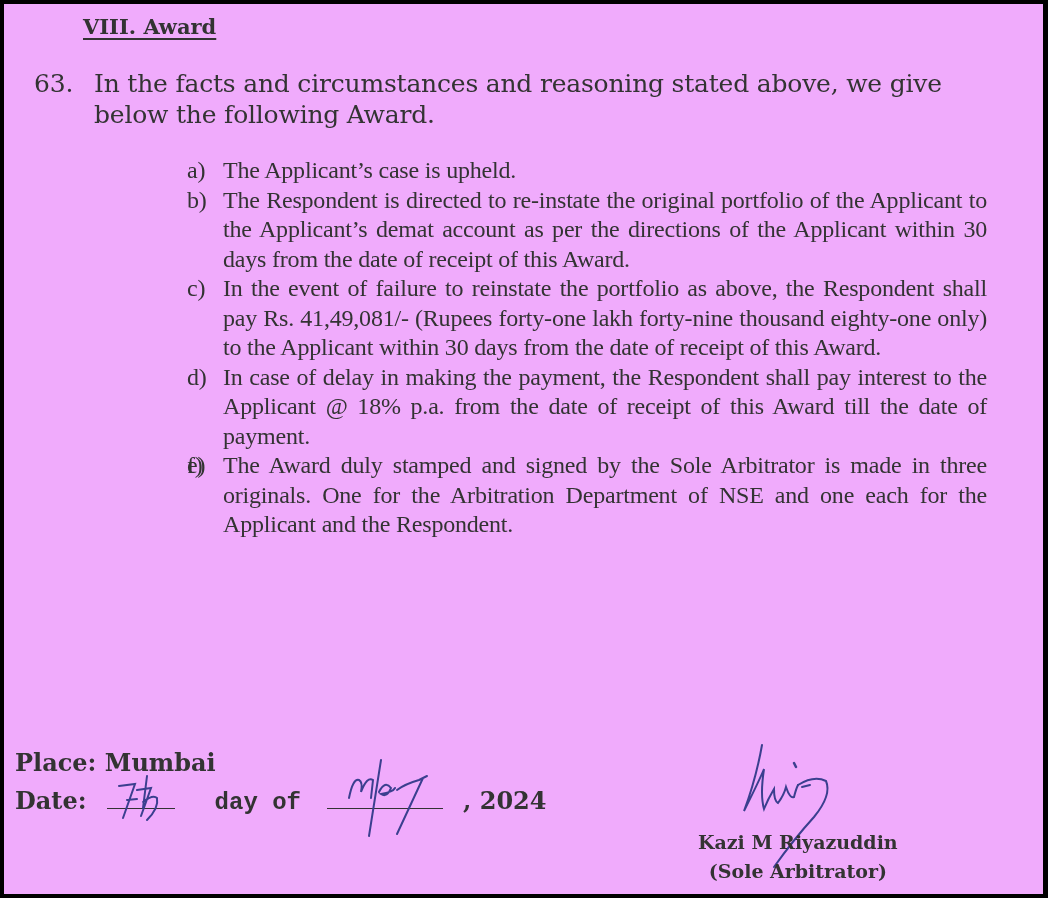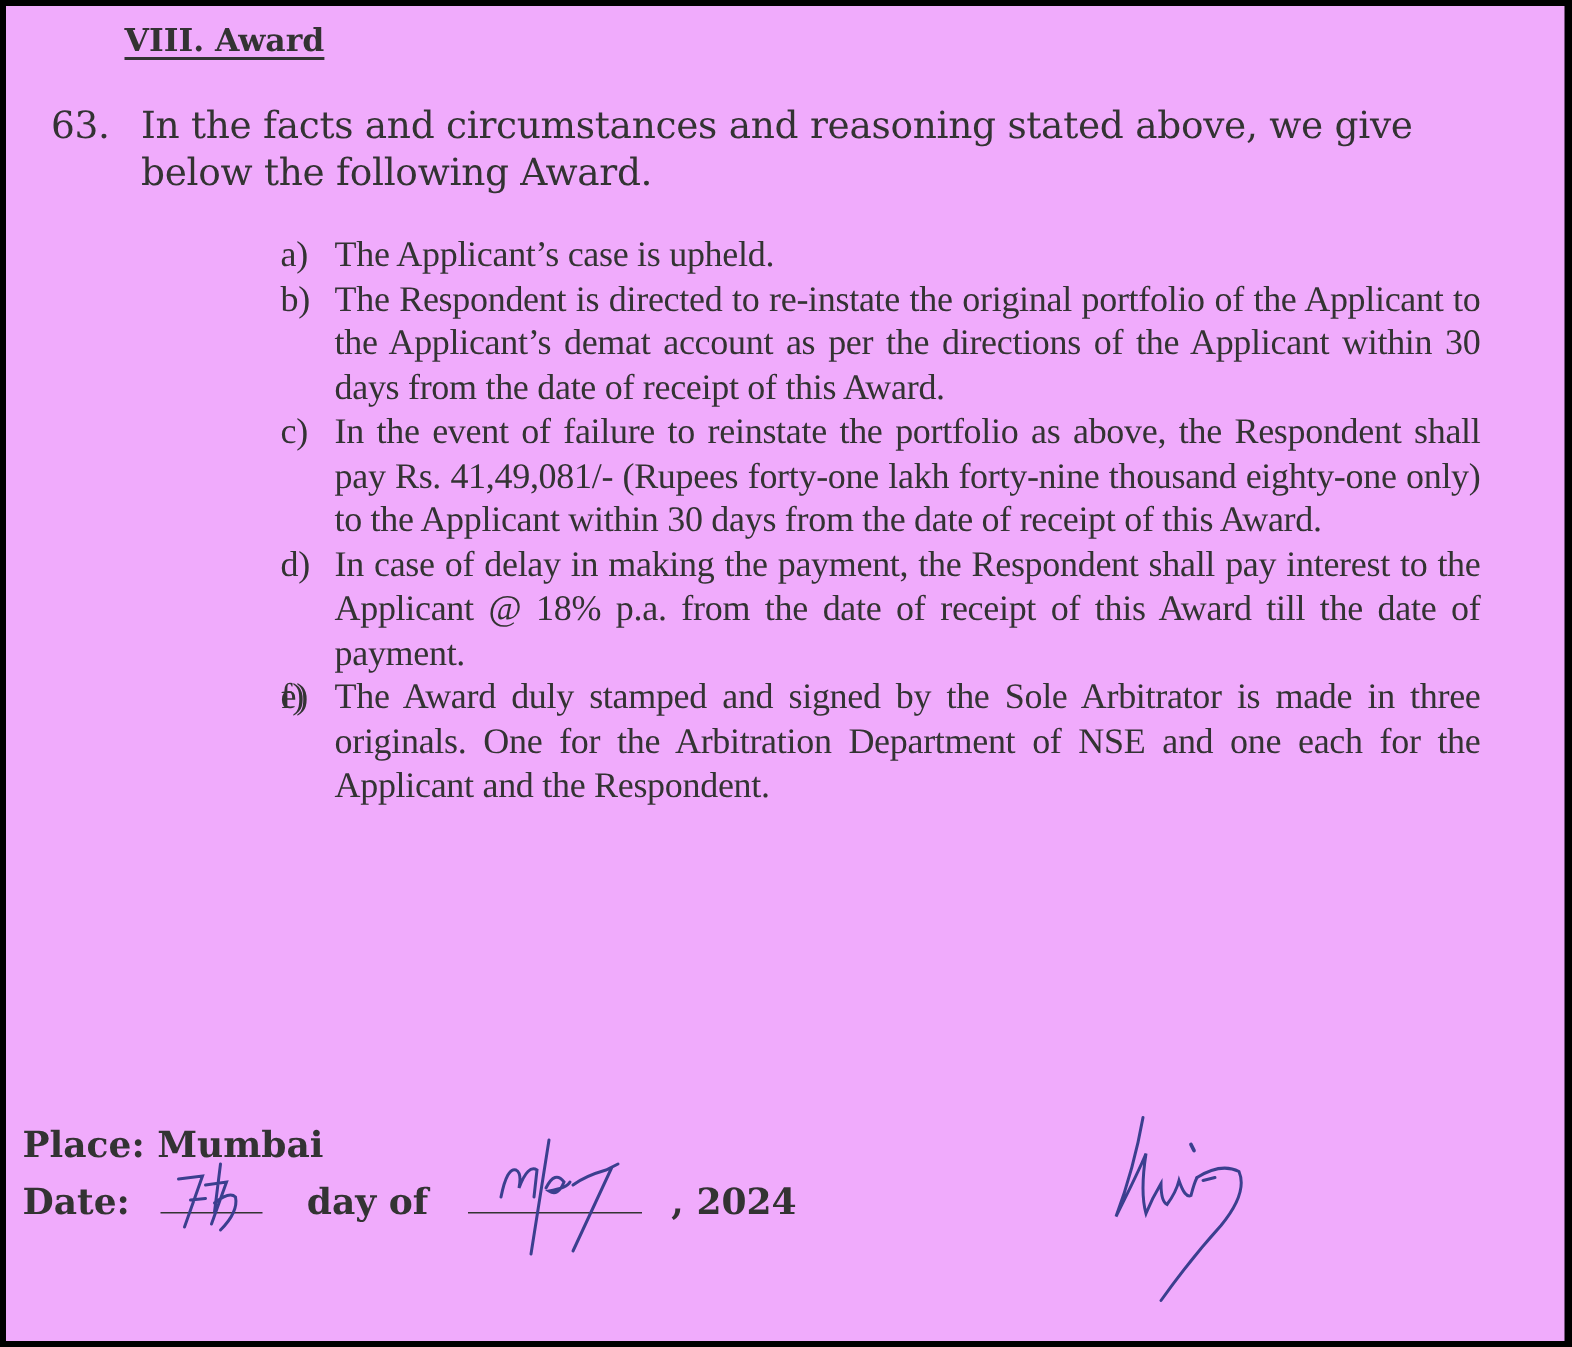--- a/index.html
+++ b/index.html
@@ -89,34 +89,38 @@
   <div class="footer-left">
     <div>Place: Mumbai</div>
     <div class="date-line">
       <span>Date:</span>
       <span class="blank day">
         <svg class="hand" width="70" height="58" viewBox="0 0 70 58" style="left:6px;bottom:-18px;">
           <path d="M6 18 L22 16 L10 50 M14 32 L24 31" fill="none" stroke="#3b3f8f" stroke-width="2" stroke-linecap="round"></path>
           <path d="M24 22 L38 20 L28 48 M34 8 L30 40 M30 34 Q40 26 44 30 Q46 40 34 52" fill="none" stroke="#3b3f8f" stroke-width="2" stroke-linecap="round"></path>
         </svg>
       </span>
-      <span style="margin-left:10px;">day of</span>
+      <span style="margin-left:20px;font-family:Liberation Mono, monospace;">day of</span>
       <span class="blank month">
         <svg class="hand" width="120" height="80" viewBox="0 0 120 80" style="left:16px;bottom:-30px;">
           <path d="M6 40 Q10 20 16 22 Q20 24 18 34 Q24 18 30 22 L28 40" fill="none" stroke="#3b3f8f" stroke-width="2" stroke-linecap="round"></path>
           <path d="M38 2 L26 78" fill="none" stroke="#3b3f8f" stroke-width="2" stroke-linecap="round"></path>
           <path d="M36 34 Q42 22 48 30 Q44 40 38 36 Q50 34 52 30" fill="none" stroke="#3b3f8f" stroke-width="2" stroke-linecap="round"></path>
           <path d="M54 32 Q62 26 76 22 L84 18 M80 20 L54 76" fill="none" stroke="#3b3f8f" stroke-width="2" stroke-linecap="round"></path>
         </svg>
       </span>
       <span>, 2024</span>
     </div>
   </div>
 
   <svg class="signature" width="140" height="130" viewBox="0 0 140 130">
     <path d="M28 6 Q22 40 10 72 Q26 40 30 30 Q26 56 30 70 Q34 60 40 50 Q40 62 44 64 Q50 56 52 48 Q56 60 60 58 Q62 50 64 46" fill="none" stroke="#3b3f8f" stroke-width="2" stroke-linecap="round"></path>
     <path d="M60 24 L62 28" fill="none" stroke="#3b3f8f" stroke-width="2.5" stroke-linecap="round"></path>
     <path d="M64 46 Q80 36 92 42 Q98 56 80 78 Q60 100 40 128" fill="none" stroke="#3b3f8f" stroke-width="2" stroke-linecap="round"></path>
     <path d="M68 48 L76 46" fill="none" stroke="#3b3f8f" stroke-width="2" stroke-linecap="round"></path>
   </svg>
 
+  <div class="sig-block">
+    <div>Kazi M Riyazuddin</div>
+    <div>(Sole Arbitrator)</div>
+  </div>
 
 </div>
 
 </body></html>

